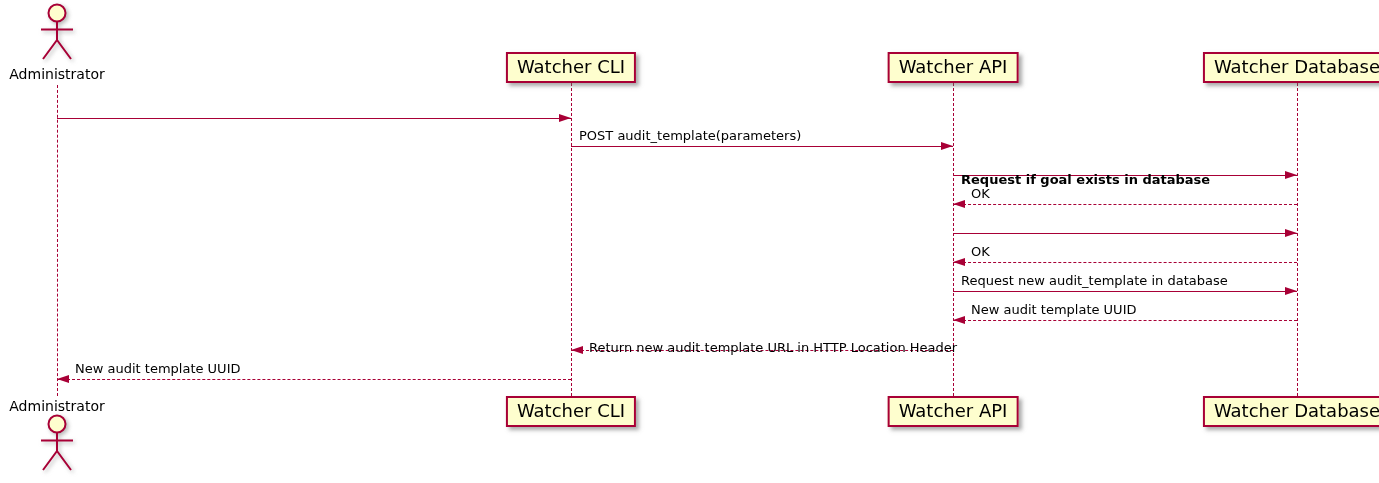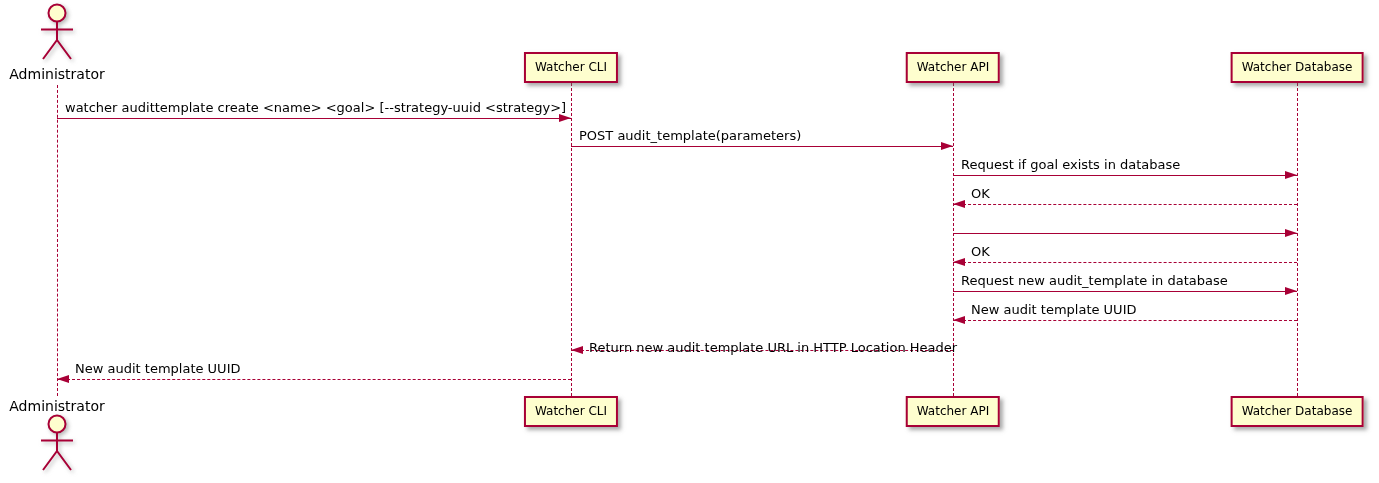--- a/index.html
+++ b/index.html
@@ -18,21 +18,21 @@
   .lifeline{
     position:absolute;width:0;
     border-left:1px dashed var(--line);
   }
   .pbox{
     position:absolute;
     transform:translateX(-50%);
     background:var(--fill);
     border:2px solid var(--line);
     color:var(--text);
-    font-size:12px;
+    font-size:18px;
     line-height:14px;
     padding:6px 9px 7px 9px;
     white-space:nowrap;
     box-shadow:3px 3px 4px rgba(100,100,100,0.55);
   }
   .actor-svg{position:absolute;filter:drop-shadow(2.5px 2.5px 2px rgba(120,120,120,0.55));}
   .actor-label{
     position:absolute;
     transform:translateX(-50%);
     font-size:14px;line-height:16px;
@@ -71,27 +71,26 @@
     <div class="pbox" style="left: 571px; top: 52px;">Watcher CLI</div>
     <div class="pbox" style="left: 571px; top: 396px;">Watcher CLI</div>
     <div class="lifeline" style="left: 953px; top: 83px; height: 313px;"></div>
     <div class="pbox" style="left: 953px; top: 52px;">Watcher API</div>
     <div class="pbox" style="left: 953px; top: 396px;">Watcher API</div>
     <div class="lifeline" style="left: 1297px; top: 83px; height: 313px;"></div>
     <div class="pbox" style="left: 1297px; top: 52px;">Watcher Database</div>
     <div class="pbox" style="left: 1297px; top: 396px;">Watcher Database</div>
     <div class="msg-line solid" style="left: 57px; top: 118px; width: 514px;"></div>
     <div class="arrowhead right" style="left: 559px; top: 114px;"></div>
-    <div class="msg-label" style="left: 65px; top: 100px;">watcher audittemplate create &lt;name&gt; &lt;goal&gt; [--strategy-uuid &lt;strategy&gt;]</div>
     <div class="msg-line solid" style="left: 571px; top: 146px; width: 382px;"></div>
     <div class="arrowhead right" style="left: 941px; top: 142px;"></div>
     <div class="msg-label" style="left: 579px; top: 128px;">POST audit_template(parameters)</div>
     <div class="msg-line solid" style="left: 953px; top: 175px; width: 344px;"></div>
     <div class="arrowhead right" style="left: 1285px; top: 171px;"></div>
-    <div class="msg-label" style="left: 961px; top: 157px;">Request if goal exists in database</div>
+    <div class="msg-label" style="left: 961px; top: 172px; font-weight: bold;">Request if goal exists in database</div>
     <div class="msg-line dashed" style="left: 953px; top: 204px; width: 344px;"></div>
     <div class="arrowhead left" style="left: 953px; top: 200px;"></div>
     <div class="msg-label" style="left: 971px; top: 186px;">OK</div>
     <div class="msg-line solid" style="left: 953px; top: 233px; width: 344px;"></div>
     <div class="arrowhead right" style="left: 1285px; top: 229px;"></div>
     <div class="msg-line dashed" style="left: 953px; top: 262px; width: 344px;"></div>
     <div class="arrowhead left" style="left: 953px; top: 258px;"></div>
     <div class="msg-label" style="left: 971px; top: 244px;">OK</div>
     <div class="msg-line solid" style="left: 953px; top: 291px; width: 344px;"></div>
     <div class="arrowhead right" style="left: 1285px; top: 287px;"></div>

